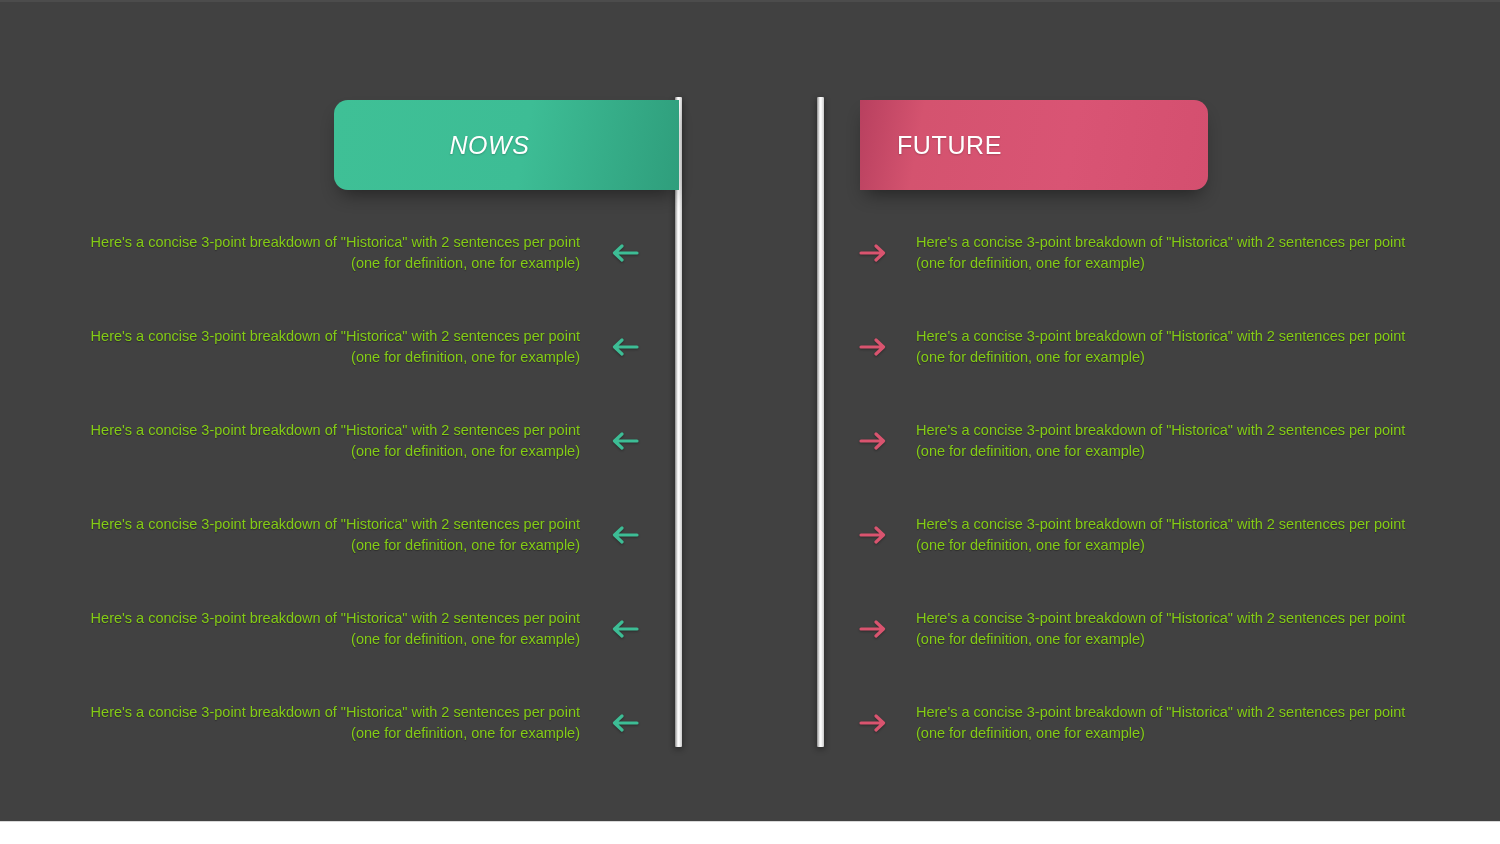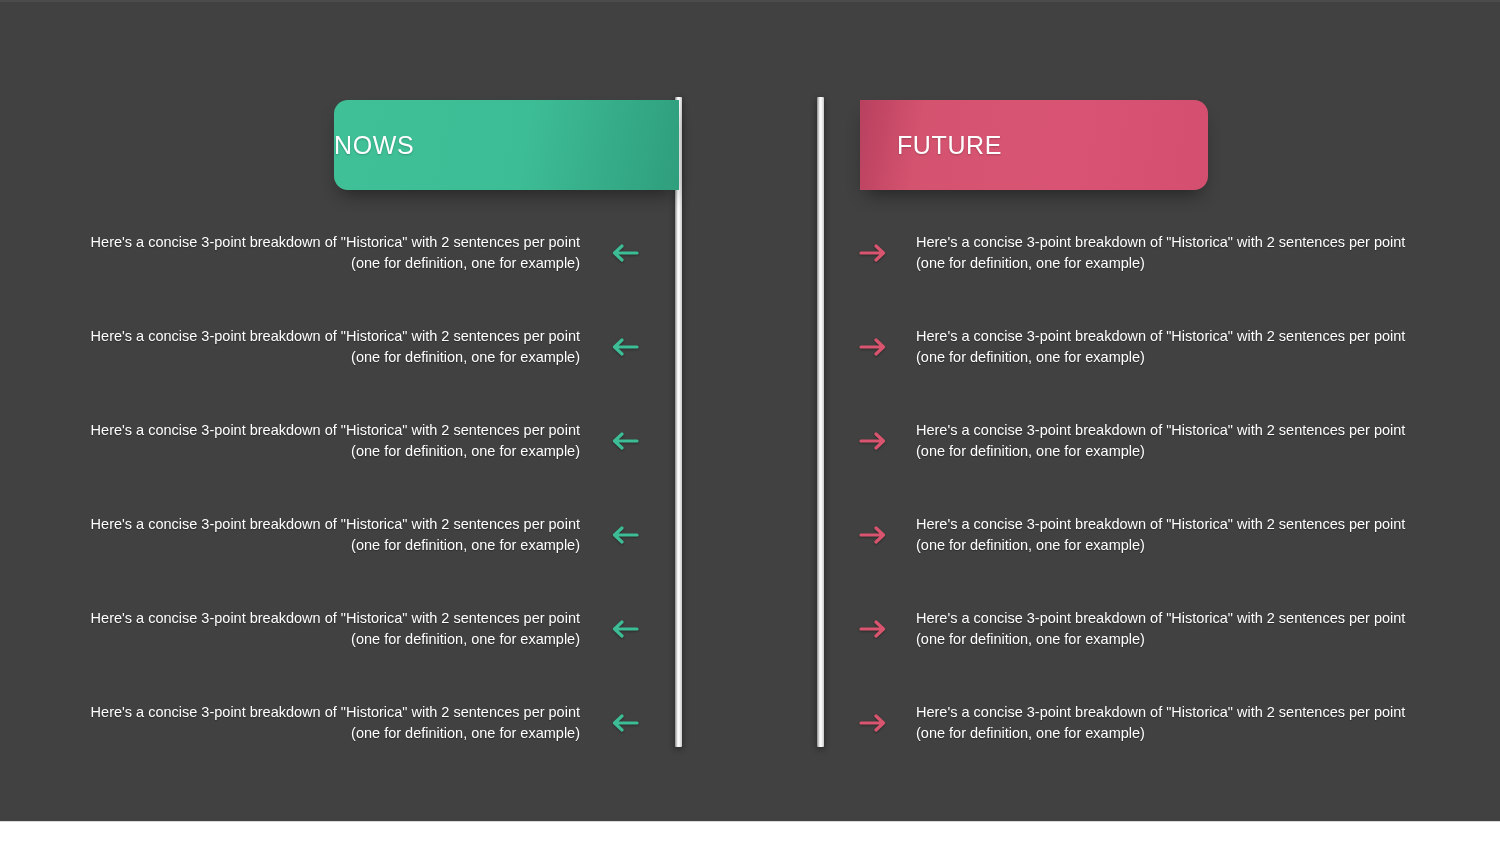--- a/index.html
+++ b/index.html
@@ -57,23 +57,24 @@
     height: 90px;
     display: flex;
     align-items: center;
     box-sizing: border-box;
   }
   .banner-left {
     left: 334px;
     width: 345px;
     border-radius: 14px 0 0 14px;
     background: linear-gradient(100deg, #3fc096 0%, #3dbd95 55%, #2f9e7c 100%);
-    justify-content: flex-start;
+    justify-content: center;
     padding-right: 34px;
     box-shadow: 0 10px 18px -6px rgba(0,0,0,0.45);
+    font-style: italic;
   }
   .banner-right {
     left: 860px;
     width: 348px;
     border-radius: 0 14px 14px 0;
     background: linear-gradient(100deg, #b8405f 0%, #d4536f 18%, #d95474 60%, #d44f6f 100%);
     justify-content: flex-start;
     padding-left: 37px;
     box-shadow: 0 10px 18px -6px rgba(0,0,0,0.45);
   }
@@ -95,21 +96,21 @@
 
   .row {
     height: 94px;
     display: flex;
     align-items: center;
   }
   .row-left  { justify-content: flex-end; }
   .row-right { justify-content: flex-start; }
 
   .row-text {
-    color: #ffffff;
+    color: #84cc16;
     font-size: 14.5px;
     line-height: 21px;
     width: 498px;
     text-shadow: 0 1px 1px rgba(0,0,0,0.35);
   }
   .row-left  .row-text { text-align: right; padding-right: 0; }
   .row-right .row-text { text-align: left; }
 
   .arrow {
     width: 44px;

